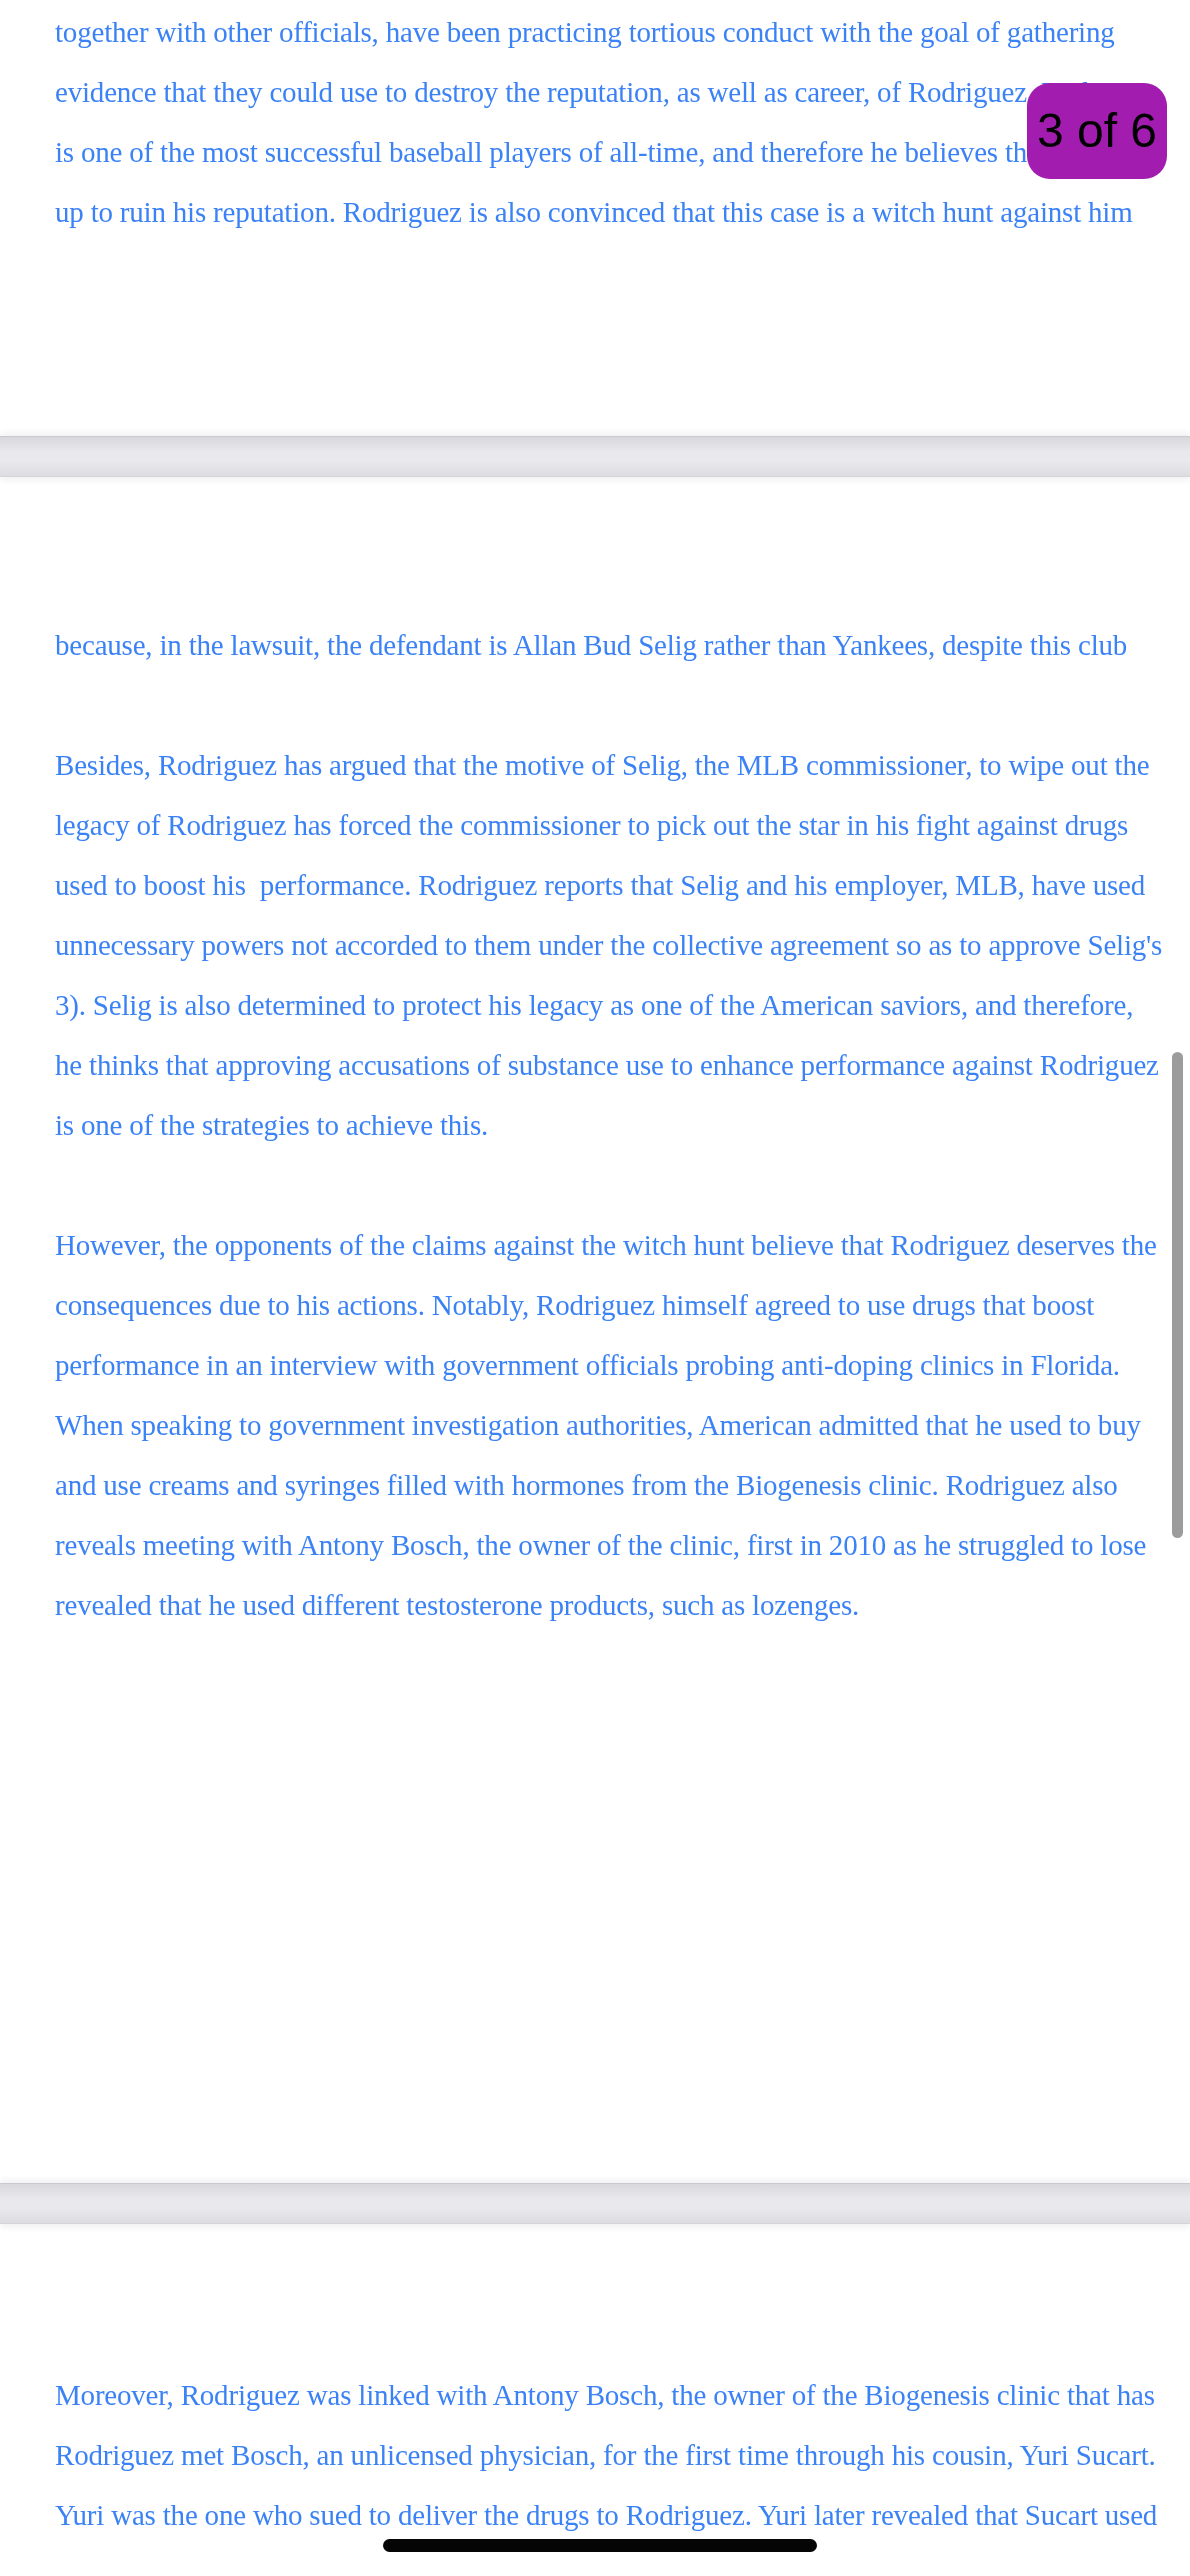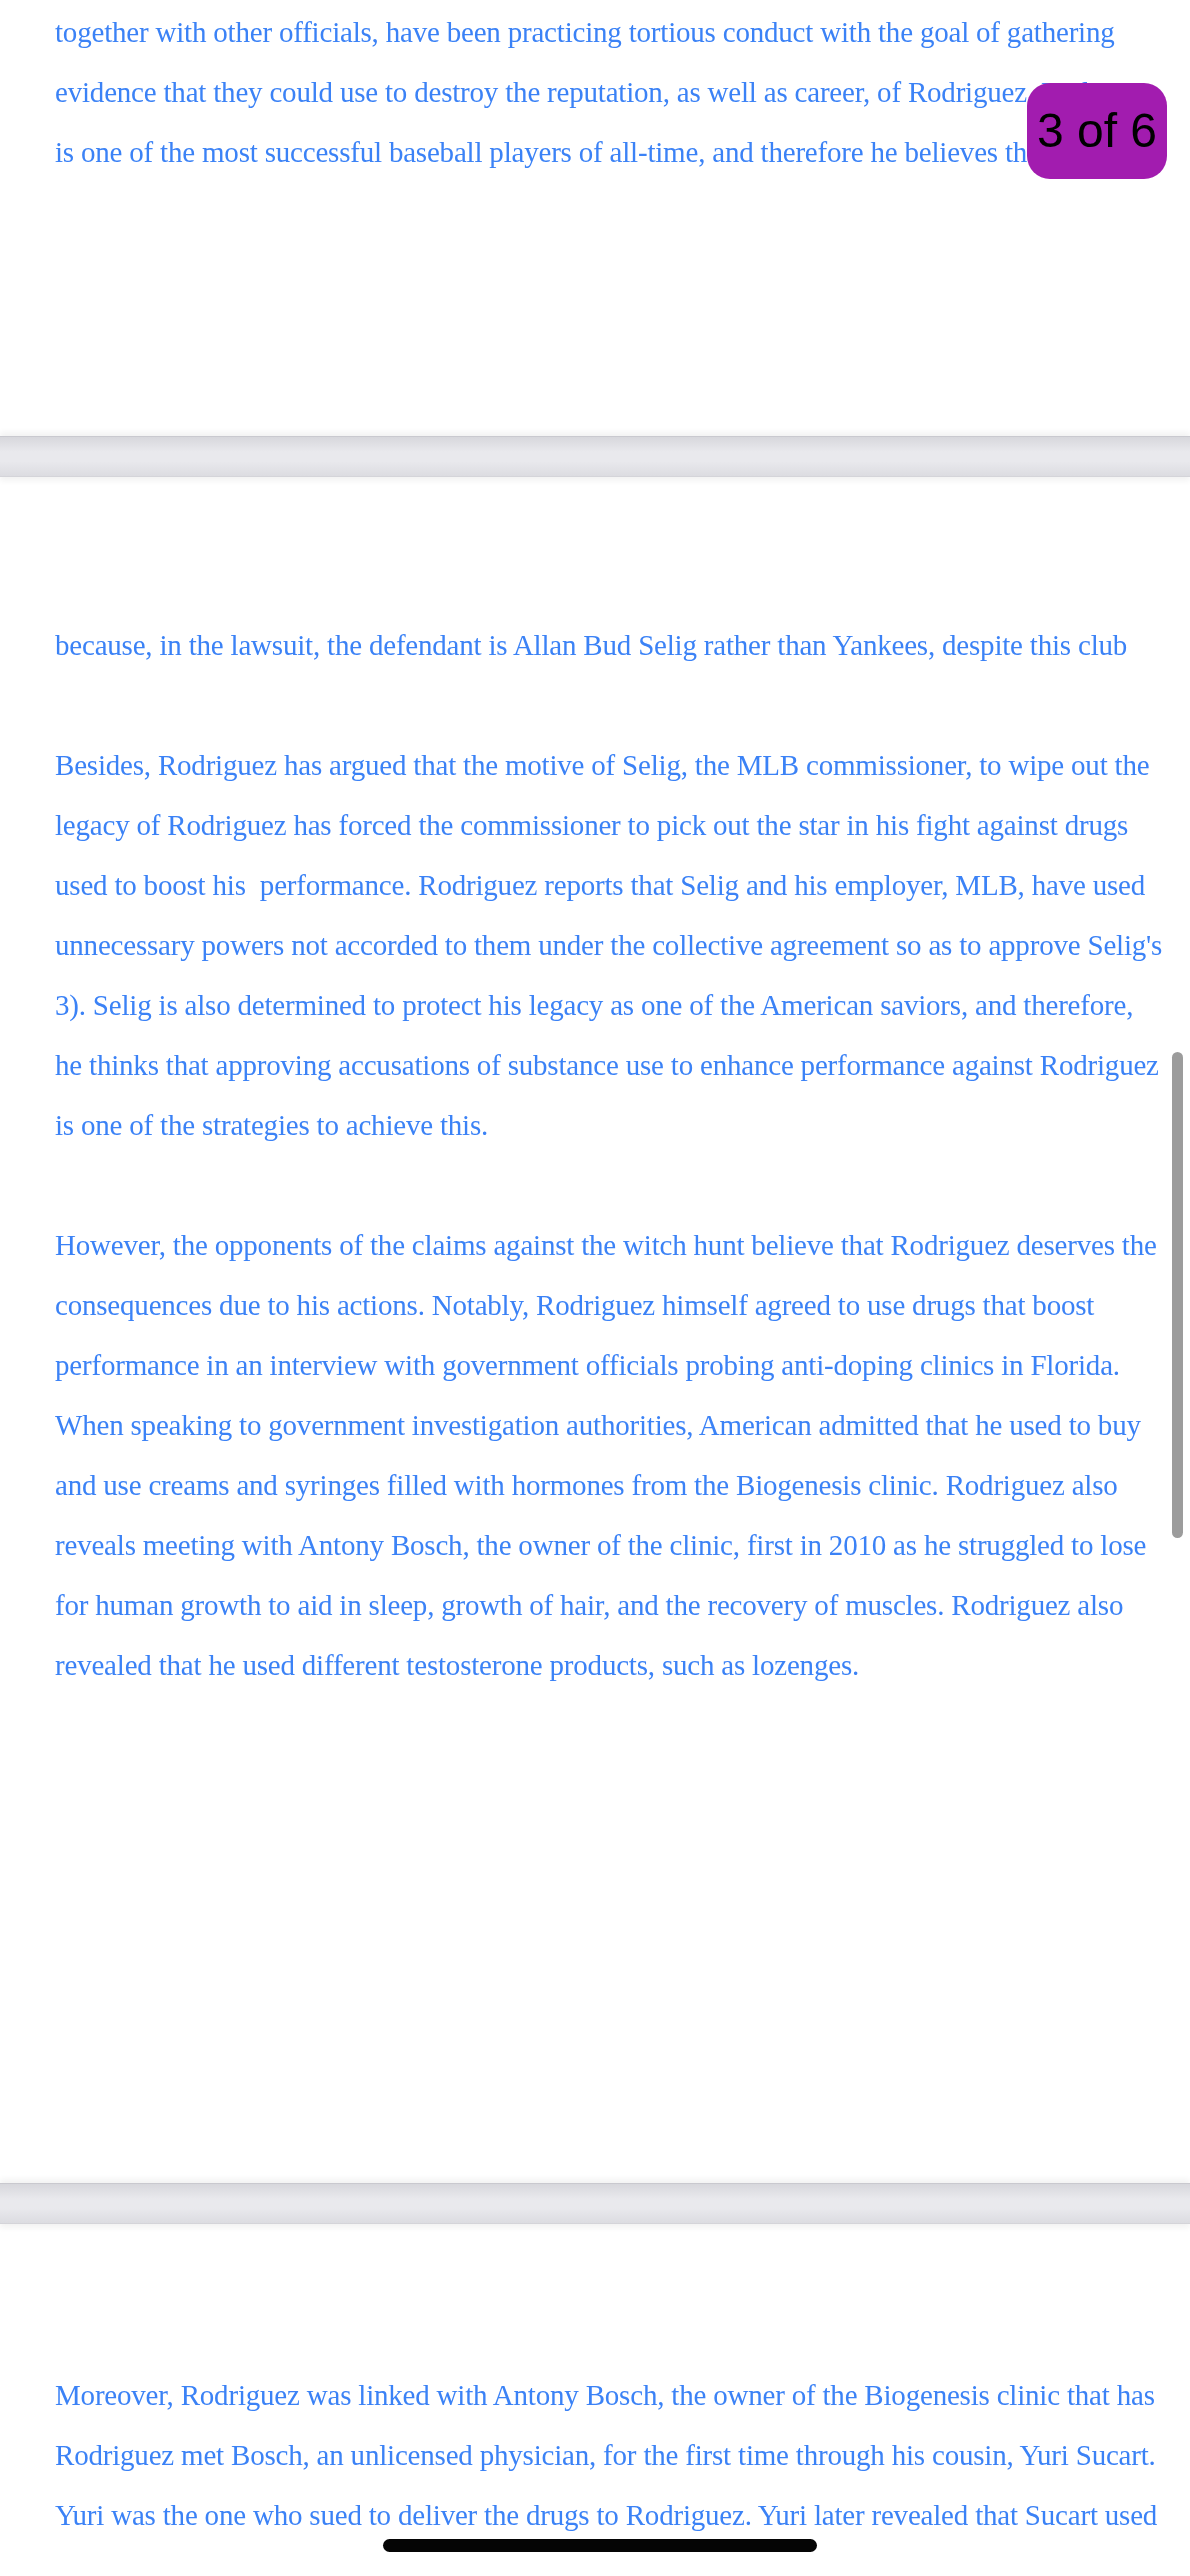--- a/index.html
+++ b/index.html
@@ -90,20 +90,21 @@
 
 <div id="screen">
 
   <div>
 
     <div id="page1-text" class="page-text">
         <div class="para">
           <div class="line">together with other officials, have been practicing tortious conduct with the goal of gathering</div>
           <div class="line">evidence that they could use to destroy the reputation, as well as career, of Rodriguez. Rodrigu</div>
           <div class="line">is one of the most successful baseball players of all-time, and therefore he believes that MLB</div>
+          <div class="line">up to ruin his reputation. Rodriguez is also convinced that this case is a witch hunt against him</div>
         </div>
       </div>
 
     <div id="separator-1" class="page-separator"></div>
 
     <div id="page2-text" class="page-text">
         <div class="para">
           <div class="line">because, in the lawsuit, the defendant is Allan Bud Selig rather than Yankees, despite this club</div>
         </div>
         <div class="para">
@@ -115,21 +116,20 @@
           <div class="line">he thinks that approving accusations of substance use to enhance performance against Rodriguez</div>
           <div class="line">is one of the strategies to achieve this.</div>
         </div>
         <div class="para">
           <div class="line">However, the opponents of the claims against the witch hunt believe that Rodriguez deserves the</div>
           <div class="line">consequences due to his actions. Notably, Rodriguez himself agreed to use drugs that boost</div>
           <div class="line">performance in an interview with government officials probing anti-doping clinics in Florida.</div>
           <div class="line">When speaking to government investigation authorities, American admitted that he used to buy</div>
           <div class="line">and use creams and syringes filled with hormones from the Biogenesis clinic. Rodriguez also</div>
           <div class="line">reveals meeting with Antony Bosch, the owner of the clinic, first in 2010 as he struggled to lose</div>
-          <div class="line">for human growth to aid in sleep, growth of hair, and the recovery of muscles. Rodriguez also</div>
           <div class="line">revealed that he used different testosterone products, such as lozenges.</div>
         </div>
       </div>
 
     <div id="separator-2" class="page-separator"></div>
 
     <div id="page3-text" class="page-text">
         <div class="para">
           <div class="line">Moreover, Rodriguez was linked with Antony Bosch, the owner of the Biogenesis clinic that has</div>
           <div class="line">Rodriguez met Bosch, an unlicensed physician, for the first time through his cousin, Yuri Sucart.</div>

